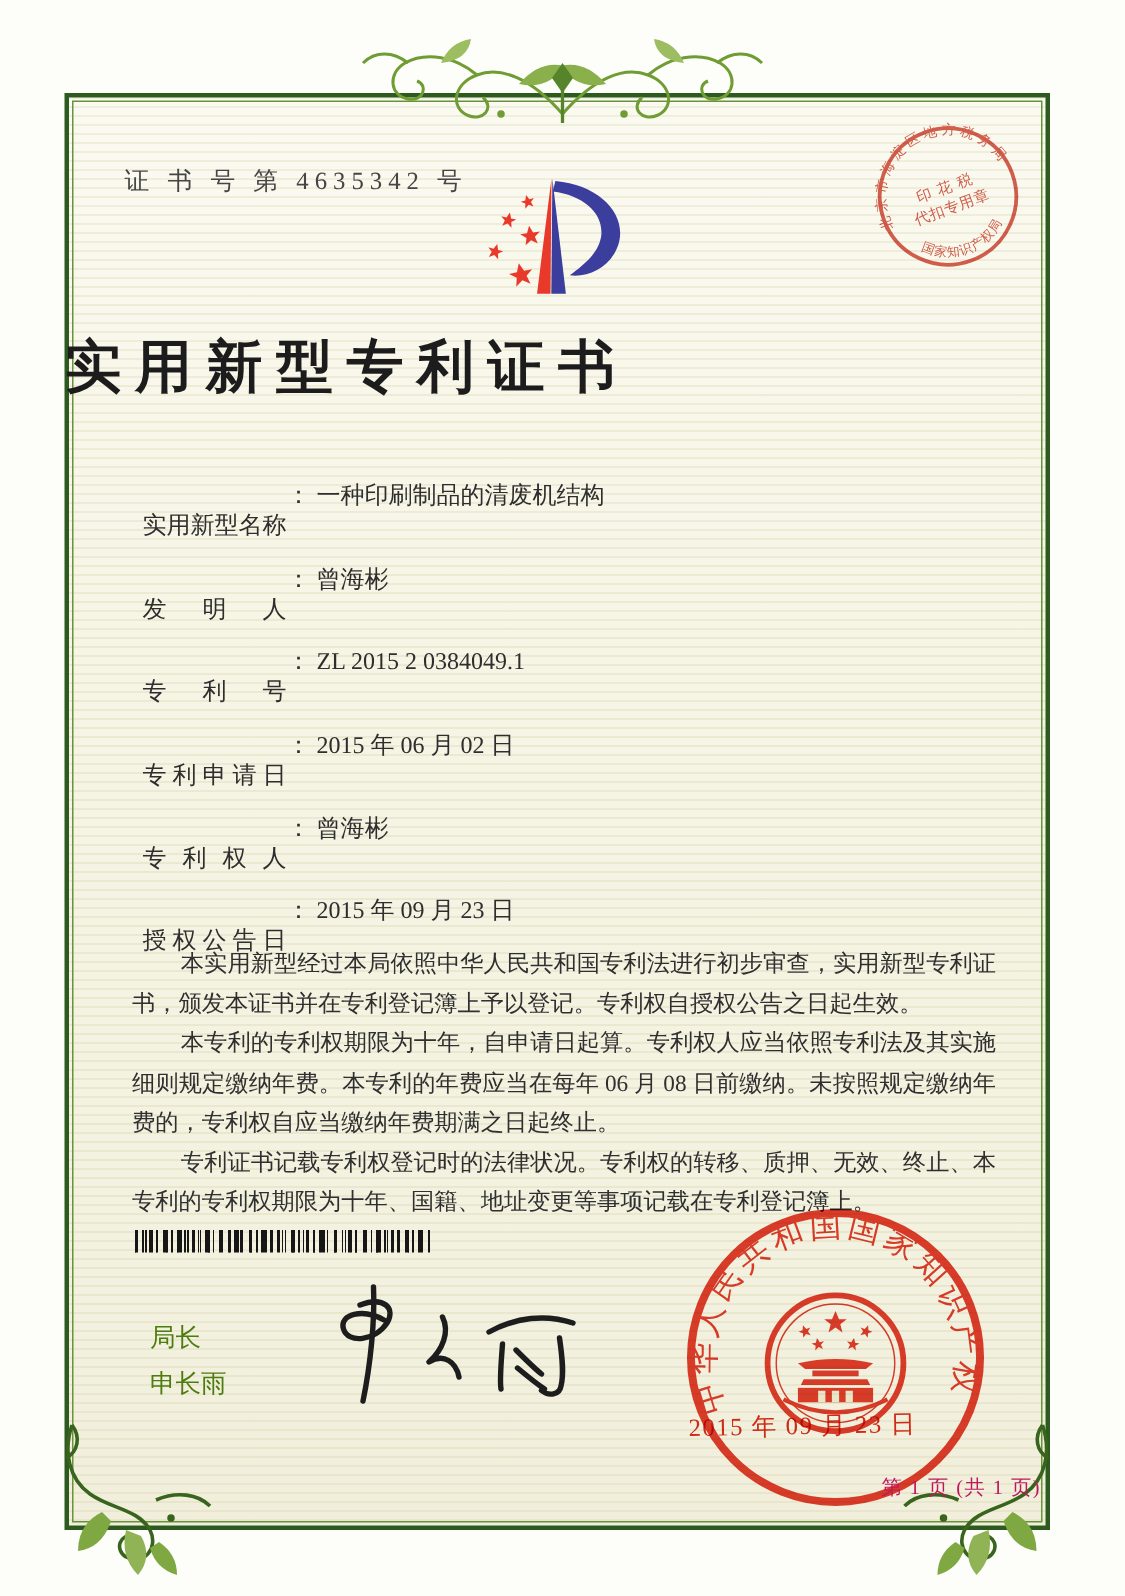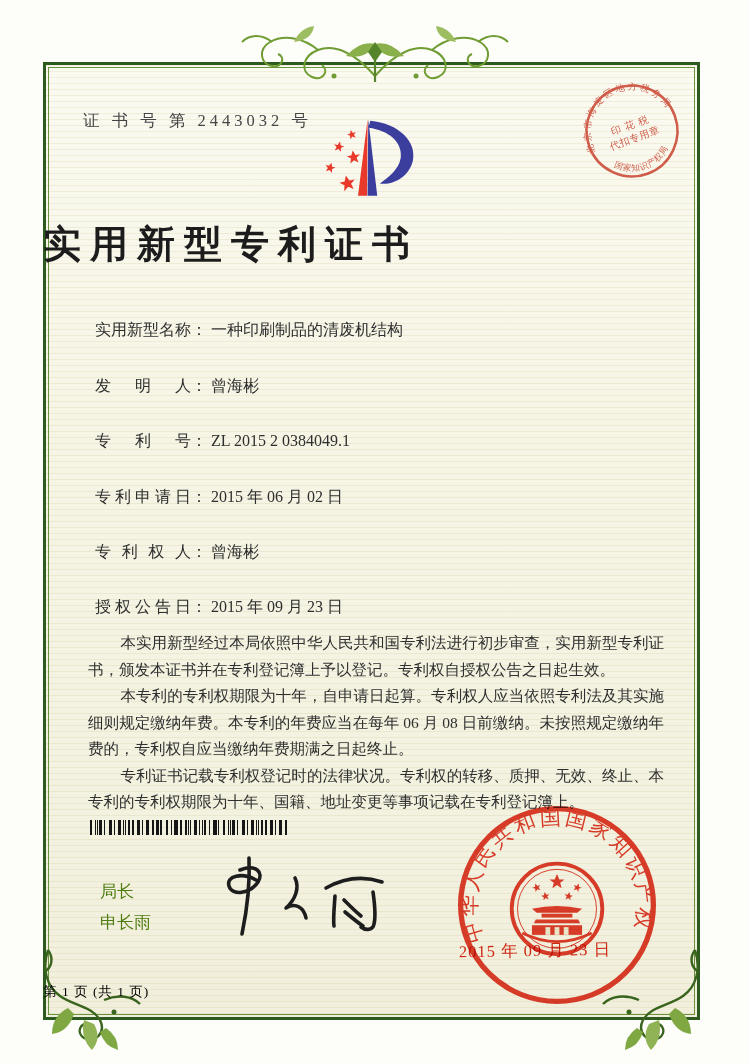--- a/index.html
+++ b/index.html
@@ -27,21 +27,21 @@
   .cert-number{
     position:absolute;left:83px;top:110px;font-size:16.5px;letter-spacing:4px;color:#454545;
   }
   .logo{position:absolute;left:306px;top:112px;width:132px;height:96px;}
   .title{
     position:absolute;left:43px;top:219px;width:651px;
     font-size:38px;font-weight:600;letter-spacing:9px;color:#1c1c1c;
   }
   
   .field{position:absolute;left:95px;font-size:16px;color:#2e2e2e;white-space:nowrap;}
-  .field .flabel{display:inline-block;width:96px;text-align:justify;text-align-last:justify;vertical-align:top;}
+  .field .flabel{display:inline-block;width:96px;text-align:justify;text-align-last:justify;vertical-align:top;margin-top:20px;}
   .field .fcolon{display:inline-block;margin-right:4px;}
   #f0{top:320px;} #f1{top:376px;} #f2{top:431px;} #f3{top:487px;} #f4{top:542px;} #f5{top:597px;}
   
   .body-text{
     position:absolute;left:88px;top:630px;width:576px;
     font-size:15.5px;line-height:26.5px;text-align:justify;color:#2f2f2f;
   }
   .body-text p{margin:0;text-indent:2.1em;}
   
   .barcode{
@@ -64,22 +64,22 @@
   }
   .seal-auth{
     position:absolute;left:451px;top:799px;width:212px;height:212px;opacity:0.95;
   }
   .seal-date{
     position:absolute;left:459px;top:940px;font-size:16.5px;letter-spacing:1px;
     color:#dc2b17;white-space:nowrap;transform:rotate(-1deg);
   }
   
   .page-footer{
-    position:absolute;left:43px;top:983px;width:651px;text-align:left;
-    font-size:13.5px;color:#000000;letter-spacing:1px;
+    position:absolute;left:43px;top:983px;width:651px;text-align:right;
+    font-size:13.5px;color:#be185d;letter-spacing:1px;
   }
 </style>
 </head>
 <body>
 
 <div id="page">
 
   <div class="frame"></div>
 
   <svg id="ornTop" class="ornament" viewBox="0 0 274 92">
@@ -112,21 +112,21 @@
       <path d="M14,2 C8,20 12,38 26,48 C40,58 58,58 66,72 C72,84 62,96 50,90 C42,85 46,74 55,76"></path>
       <path d="M14,2 C20,10 18,20 10,24"></path>
       <path d="M70,52 C84,46 98,48 106,56"></path>
       <path d="M34,60 q-16,8 -16,26 q16,-2 22,-20 z" fill="#7fa843" stroke="none"></path>
       <path d="M50,72 q-4,18 8,30 q10,-12 2,-26 z" fill="#8fb355" stroke="none"></path>
       <path d="M66,84 q4,14 18,18 q0,-14 -12,-22 z" fill="#7fa843" stroke="none"></path>
       <circle cx="80" cy="64" r="2.5" fill="#39641d" stroke="none"></circle>
     </g>
   </svg>
 
-  <div class="cert-number">证 书 号 第 2443032 号</div>
+  <div class="cert-number">证 书 号 第 4635342 号</div>
 
   <svg class="logo" viewBox="0 0 150 110">
     <defs>
       <path id="starP" d="M0,-10 L2.94,-3.09 L9.51,-3.09 L4.05,1.18 L5.88,8.09 L0,4 L-5.88,8.09 L-4.05,1.18 L-9.51,-3.09 L-2.94,-3.09 Z"></path>
     </defs>
     <g fill="#e8392b">
       <use href="#starP" transform="translate(52,26) scale(0.55) rotate(-15)"></use>
       <use href="#starP" transform="translate(37,40) scale(0.62) rotate(12)"></use>
       <use href="#starP" transform="translate(54,52) scale(0.8) rotate(-8)"></use>
       <use href="#starP" transform="translate(27,64) scale(0.62) rotate(15)"></use>

